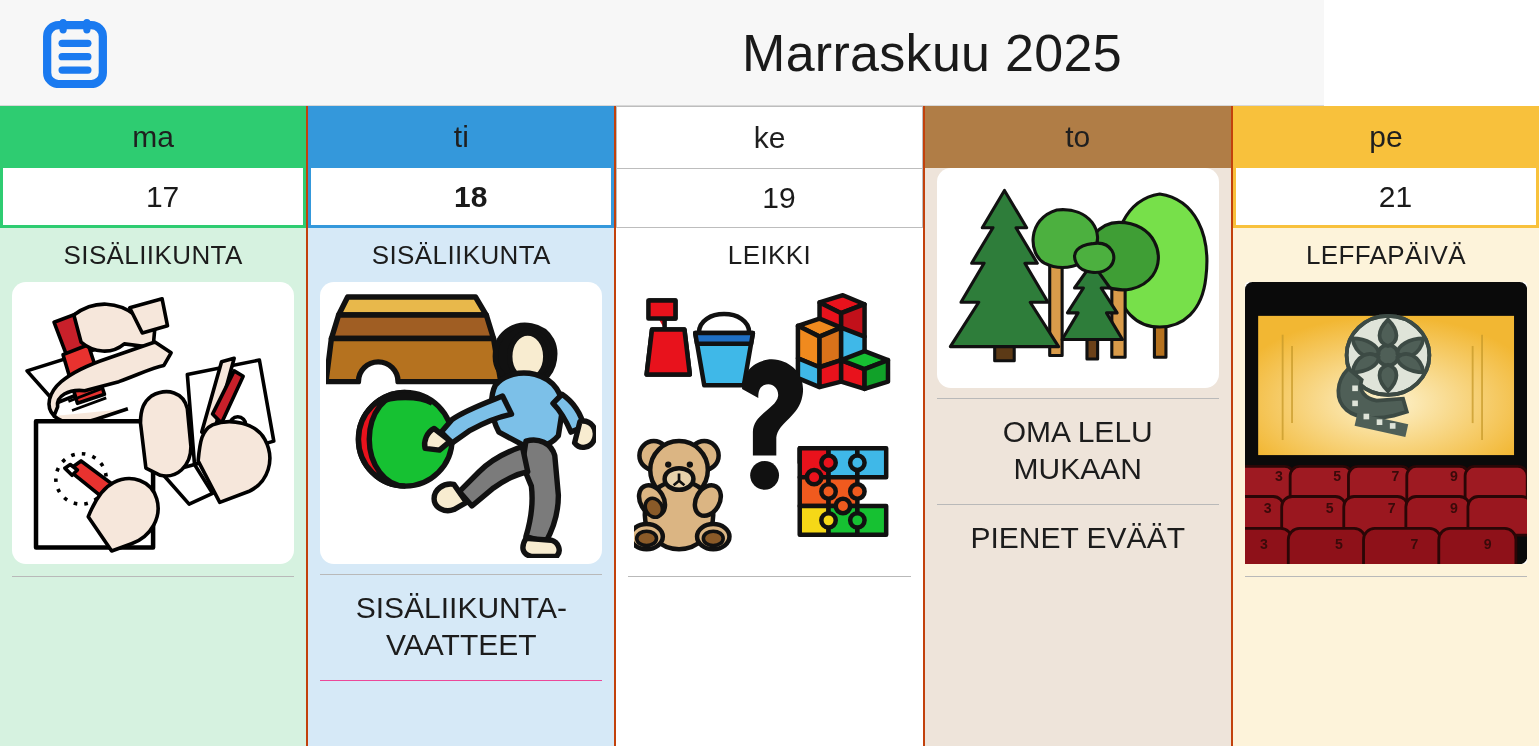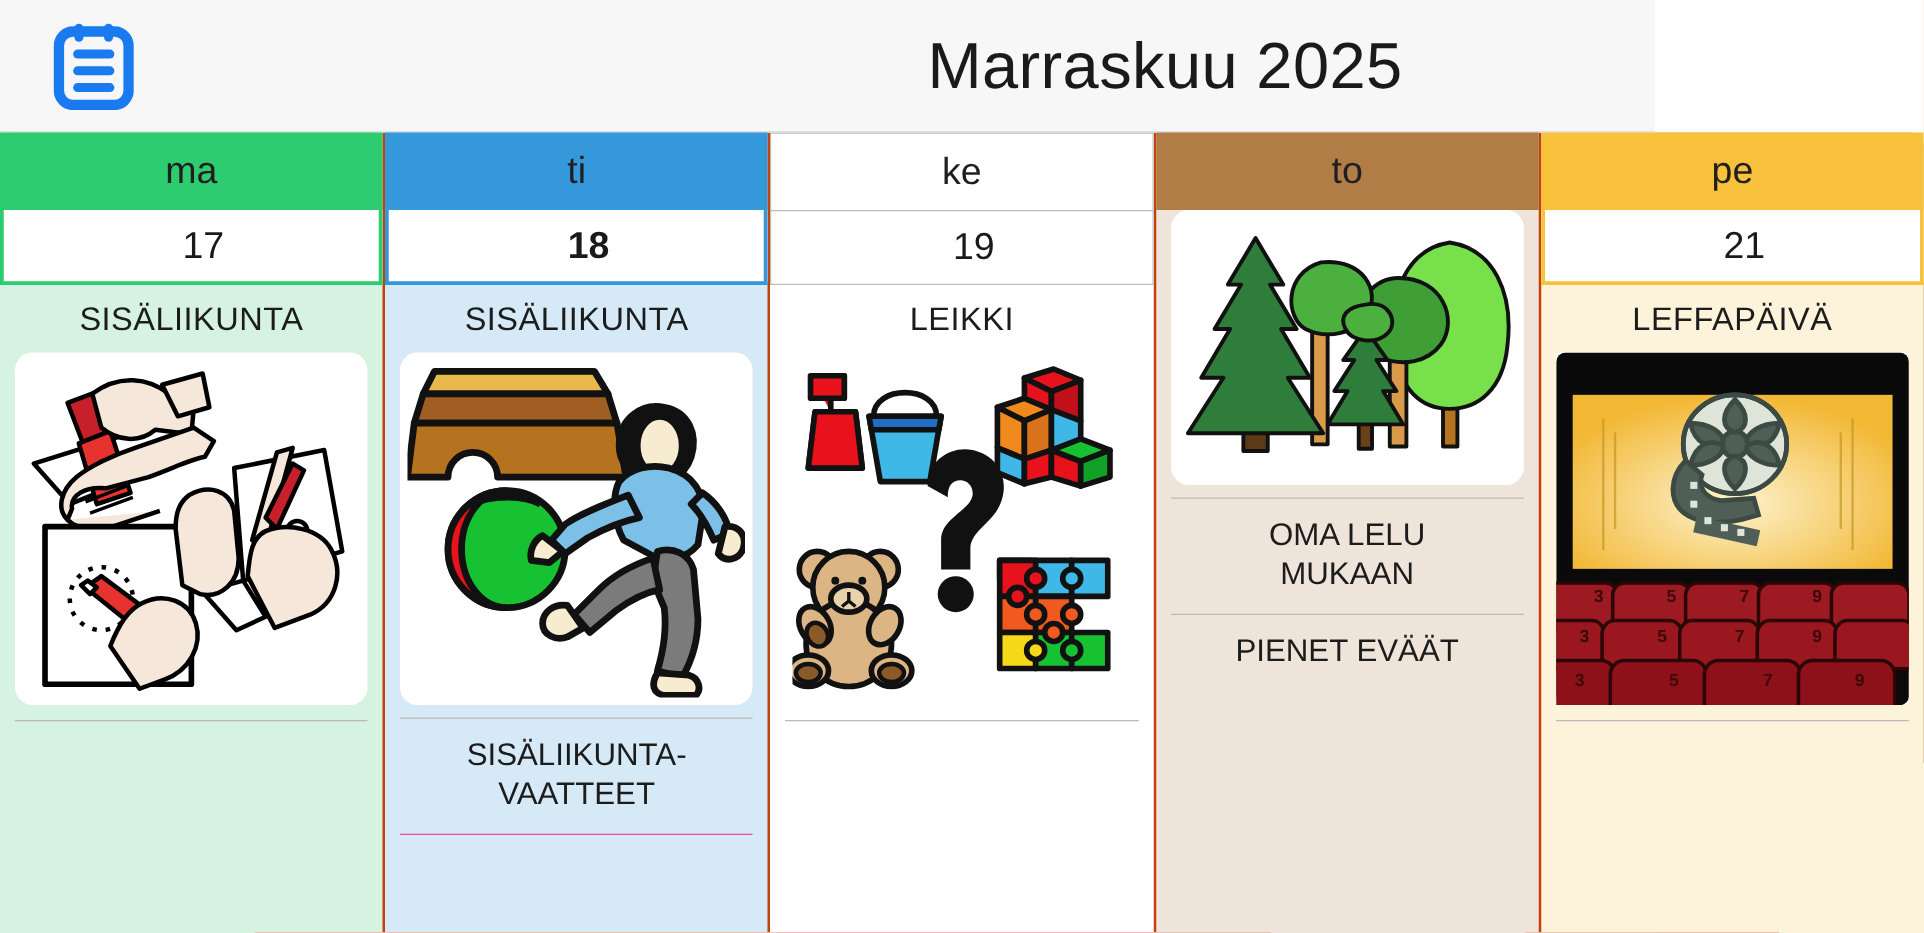--- a/index.html
+++ b/index.html
@@ -63,21 +63,21 @@
   .pic-card {
     width: 100%; background: #ffffff; border-radius: 14px;
     padding: 6px; display: flex; align-items: center; justify-content: center;
     flex: 0 0 auto;
   }
   .pic-card svg { width: 100%; height: auto; display:block; }
   .notes { width: 100%; margin-top: 10px; }
   .note {
     border-top: 1px solid #b9b9b9;
     padding: 14px 4px 16px;
-    font-size: 25px; text-align: center; color: #1c1c1c; line-height: 1.25;
+    font-size: 30px; text-align: center; color: #1c1c1c; line-height: 1.25;
   }
   .note.last { border-bottom: 1px solid #ec4899; }
   .spacer-rule { border-top: 1px solid #b9b9b9; width:100%; margin-top: 12px; }
 </style>
 </head>
 <body>
 
 <div id="app">
 
   <div class="header">

